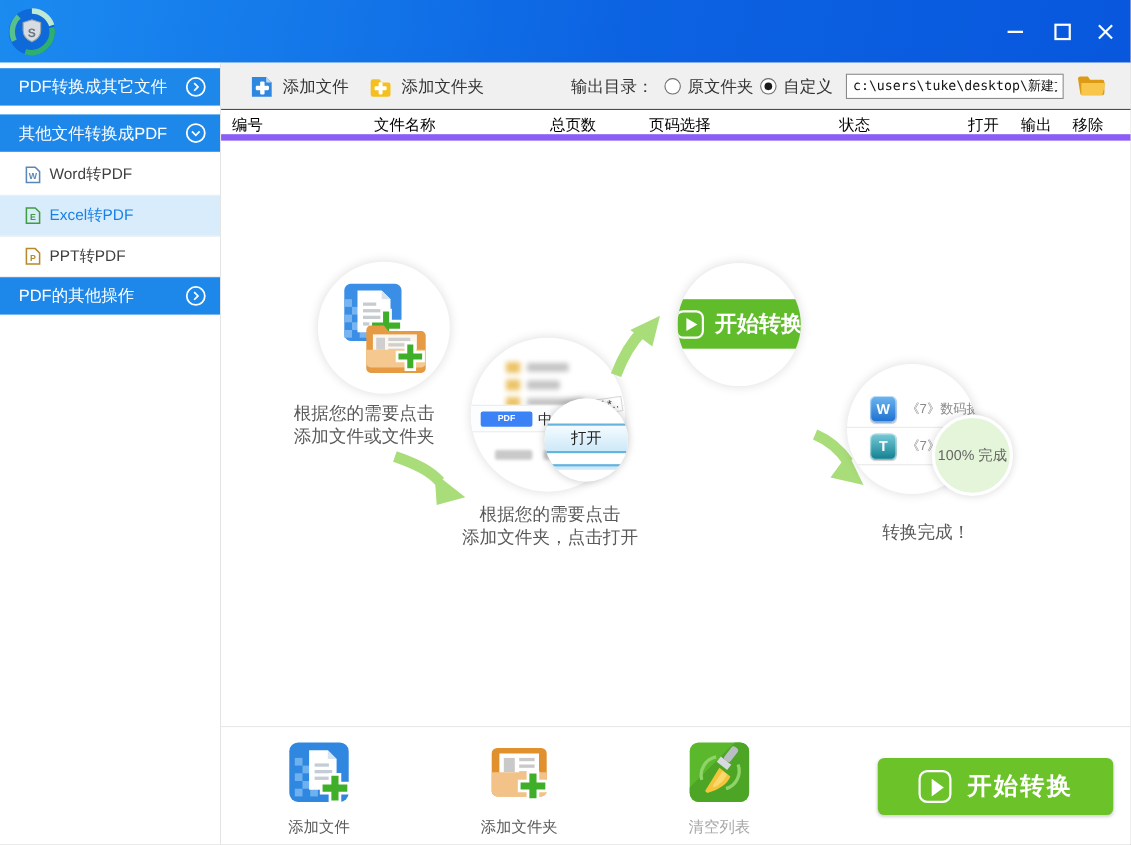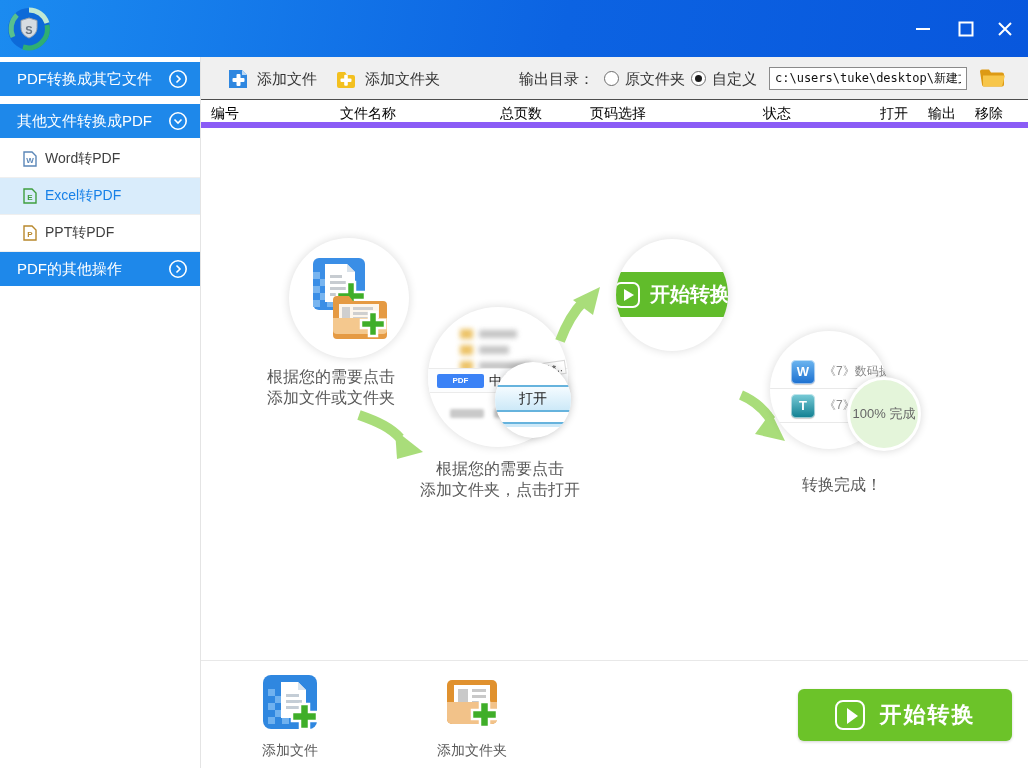--- a/index.html
+++ b/index.html
@@ -419,20 +419,35 @@
             <rect x="28" y="15" width="14" height="3"></rect>
           <rect x="28" y="21" width="14" height="3"></rect>
             <rect x="28" y="27" width="12" height="3"></rect>
         </g>
         <path d="M3 28 h50 v17 a5 5 0 0 1 -5 5 h-40 a5 5 0 0 1 -5 -5 z" fill="#f2c289"></path>
         <path d="M36 28 h9 v8 h8 v9 h-8 v8 h-9 v-8 h-8 v-9 h8 z" fill="#3fae29" stroke="#fff" stroke-width="2.5"></path>
       </svg>
       <div class="bb-label">添加文件夹</div>
     </div>
 
+    <div class="bb-item" id="bb3">
+      <svg width="56" height="56" viewBox="0 0 56 56">
+        <rect x="1" y="1" width="54" height="54" rx="8" fill="#5bb82d"></rect>
+        <path d="M1 42 L42 1 h5 a8 8 0 0 1 8 8 v38 a8 8 0 0 1 -8 8 h-38 a8 8 0 0 1 -8 -8 z" fill="#4ca525"></path>
+        <path d="M12 35 a17 17 0 0 1 13 -21" stroke="#8fd468" stroke-width="3" fill="none"></path>
+        <path d="M45 21 a17 17 0 0 1 -11 22" stroke="#8fd468" stroke-width="3" fill="none"></path>
+        <g transform="rotate(38 33 18)">
+          <rect x="30" y="2" width="7" height="15" rx="2.5" fill="#b9bec4"></rect>
+          <rect x="27.5" y="17" width="12" height="6" fill="#d7dbe0"></rect>
+        </g>
+        <path d="M15 45 L28 24 l10 8 q-4 10 -21 15 z" fill="#f6c43a"></path>
+        <path d="M22 40 L31 27 l4 3 q-3 7 -12 12 z" fill="#fbd96e"></path>
+      </svg>
+      <div class="bb-label">清空列表</div>
+    </div>
 
     <div class="start-btn">
       <div class="playbox"></div>
       <div class="start-text">开始转换</div>
     </div>
   </div>
 
 </div>
 
 </body></html>

